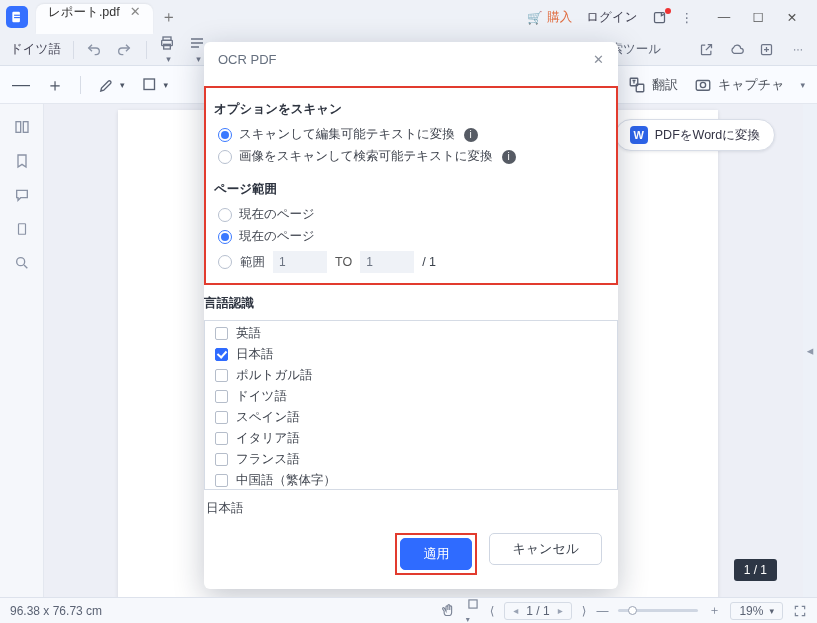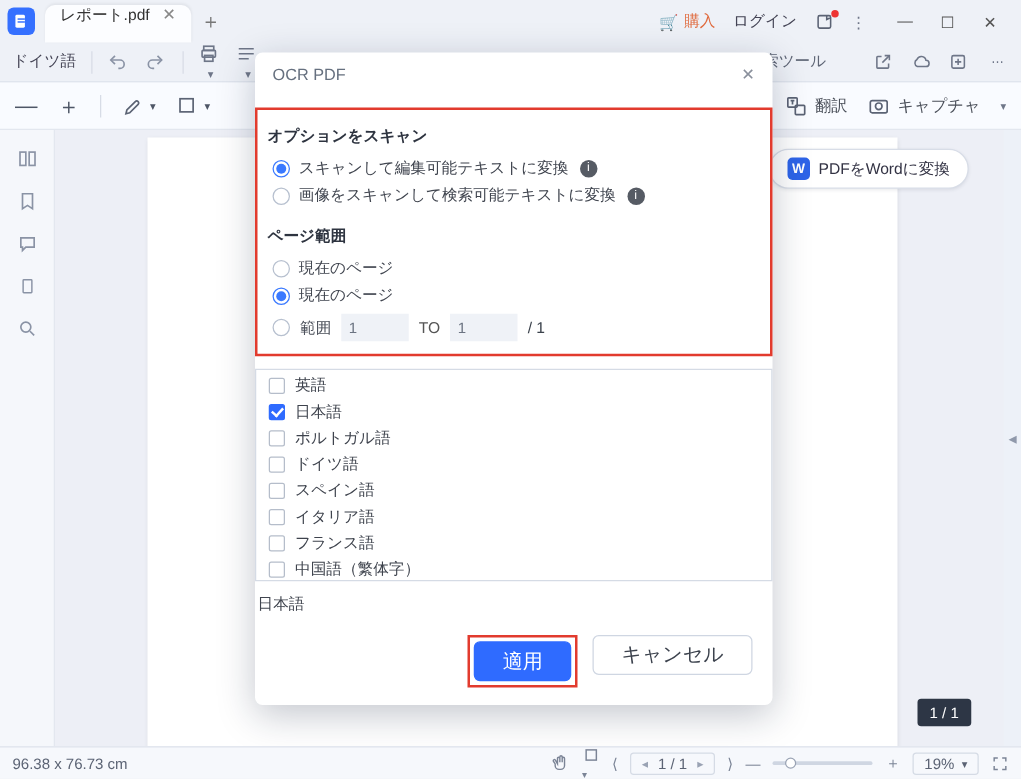--- a/index.html
+++ b/index.html
@@ -60,21 +60,21 @@
   .lang-sect{ margin-top:4px;}
   .lang-list{ border:1px solid #d5dbe5; height:170px; overflow-y:auto; padding:2px 0; position:relative;}
   .lang-list::-webkit-scrollbar{ width:9px;}
   .lang-list::-webkit-scrollbar-thumb{ background:#c7cedb; border-radius:4px;}
   .lang-item{ display:flex; align-items:center; gap:8px; padding:2px 10px; font-size:12.5px; color:#3e434d;}
   .chk{ width:13px; height:13px; border:1px solid #b5bdca; border-radius:2px; position:relative; flex:none;}
   .chk.on{ background:#2f6bff; border-color:#2f6bff;}
   .chk.on::after{ content:""; position:absolute; left:3px; top:0px; width:4px; height:7px; border:solid #fff; border-width:0 2px 2px 0; transform:rotate(42deg);}
   .selected-lang{ padding:10px 2px 4px; font-size:12.5px; color:#40454f;}
   .modal-foot{ display:flex; justify-content:flex-end; gap:12px; padding:10px 16px 2px;}
-  .btn{ height:32px; padding:0 22px; border-radius:5px; font-size:16px; display:flex; align-items:center; border:1px solid #cfd6e2; background:#fff; color:#3c424d;}
+  .btn{ height:32px; padding:0 22px; border-radius:5px; font-size:13px; display:flex; align-items:center; border:1px solid #cfd6e2; background:#fff; color:#3c424d;}
   .btn.primary{ background:#2f6bff; border-color:#2f6bff; color:#fff;}
   .apply-wrap{ border:2px solid #e23b2e; padding:3px;}
   
   .statusbar{ position:absolute; left:0; right:0; bottom:0; height:26px; background:#f6f8fc; border-top:1px solid #dde2ec; display:flex; align-items:center; font-size:12px; color:#5b6374; padding:0 10px; gap:10px;}
   .statusbar .sb-spacer{ flex:1;}
   .sb-group{ display:flex; align-items:center; gap:10px;}
   .sb-icon{ color:#7b8496;}
   .page-box{ border:1px solid #d5dbe5; padding:1px 8px; border-radius:3px; display:flex; align-items:center; gap:8px;}
   .zoom-dd{ border:1px solid #d5dbe5; padding:1px 8px; border-radius:3px; display:flex; align-items:center; gap:6px;}
   .slider{ width:80px; height:3px; background:#cfd6e2; position:relative; border-radius:2px;}
@@ -281,20 +281,21 @@
         <span class="radio empty"></span>
         <span>範囲</span>
         <input class="num-input" value="1" style="">
         <span class="label-to">TO</span>
         <input class="num-input" value="1" style="">
         <span class="total">/ 1</span>
       </div>
     </div>
 
     <div class="lang-sect">
+      <div class="sect-title">言語認識</div>
       <div class="lang-list">
         <div class="lang-item">
             <span class="chk"></span>
             <span>英語</span>
           </div>
         <div class="lang-item">
             <span class="chk on"></span>
             <span>日本語</span>
           </div>
         <div class="lang-item">

